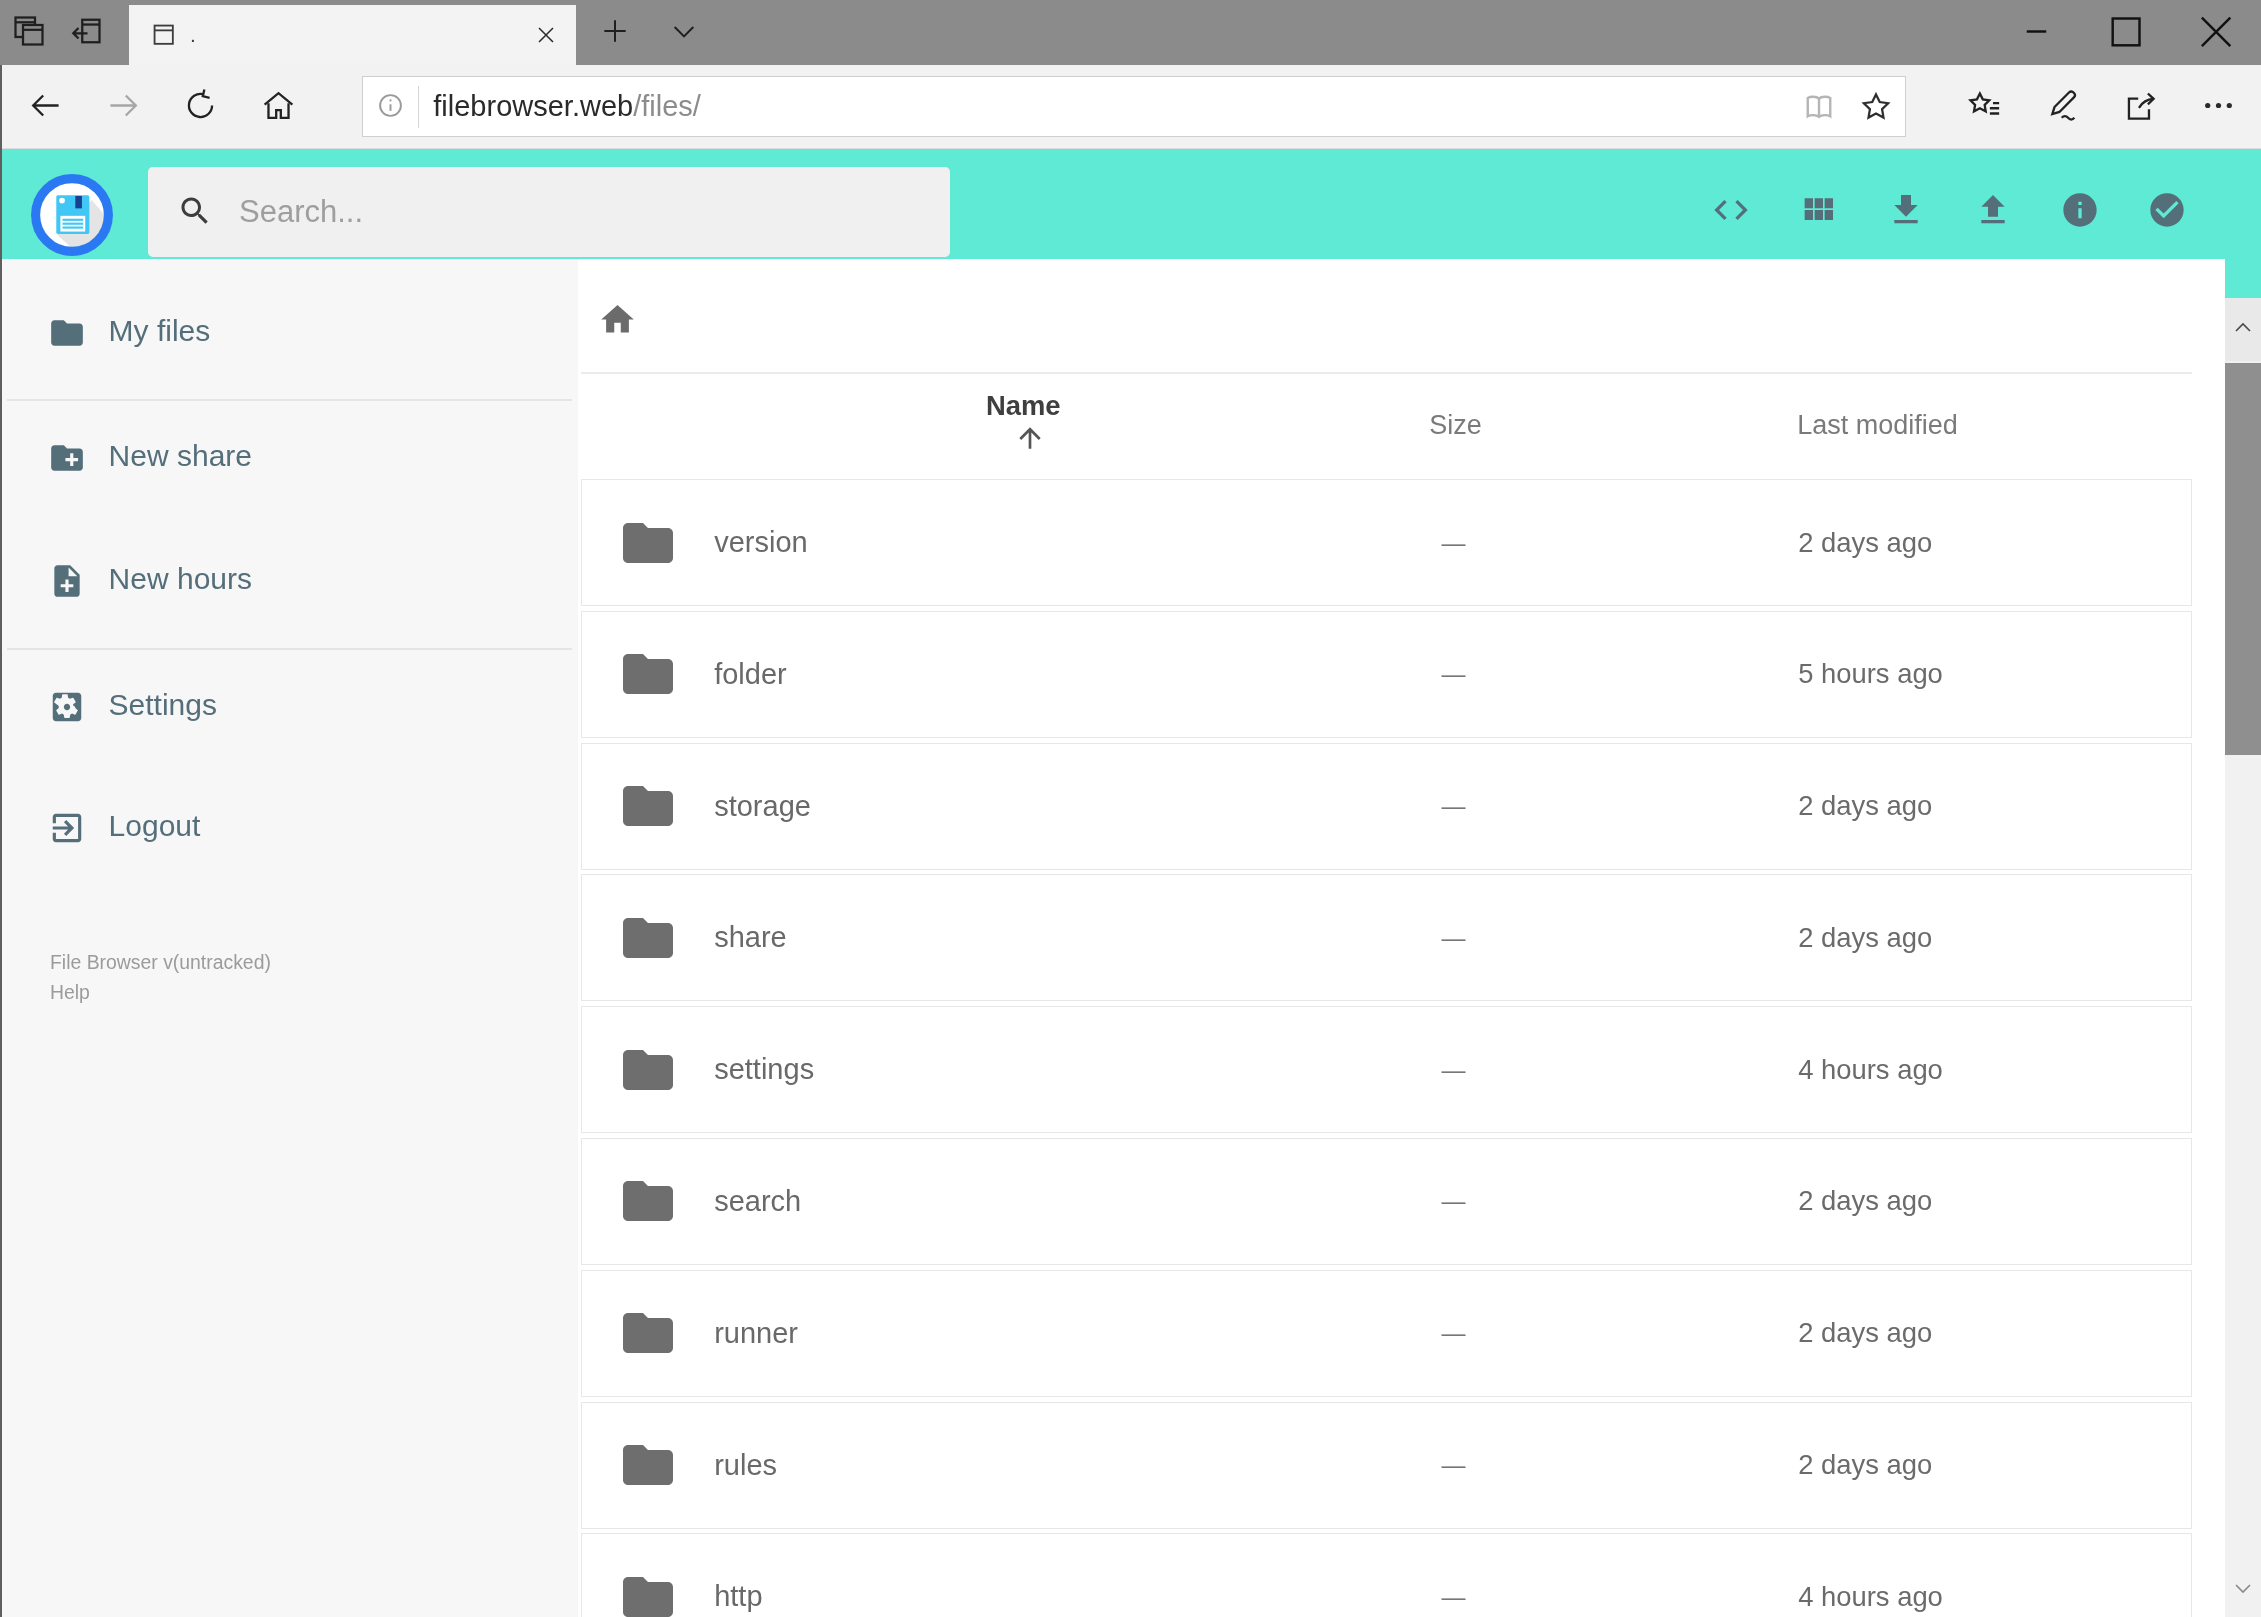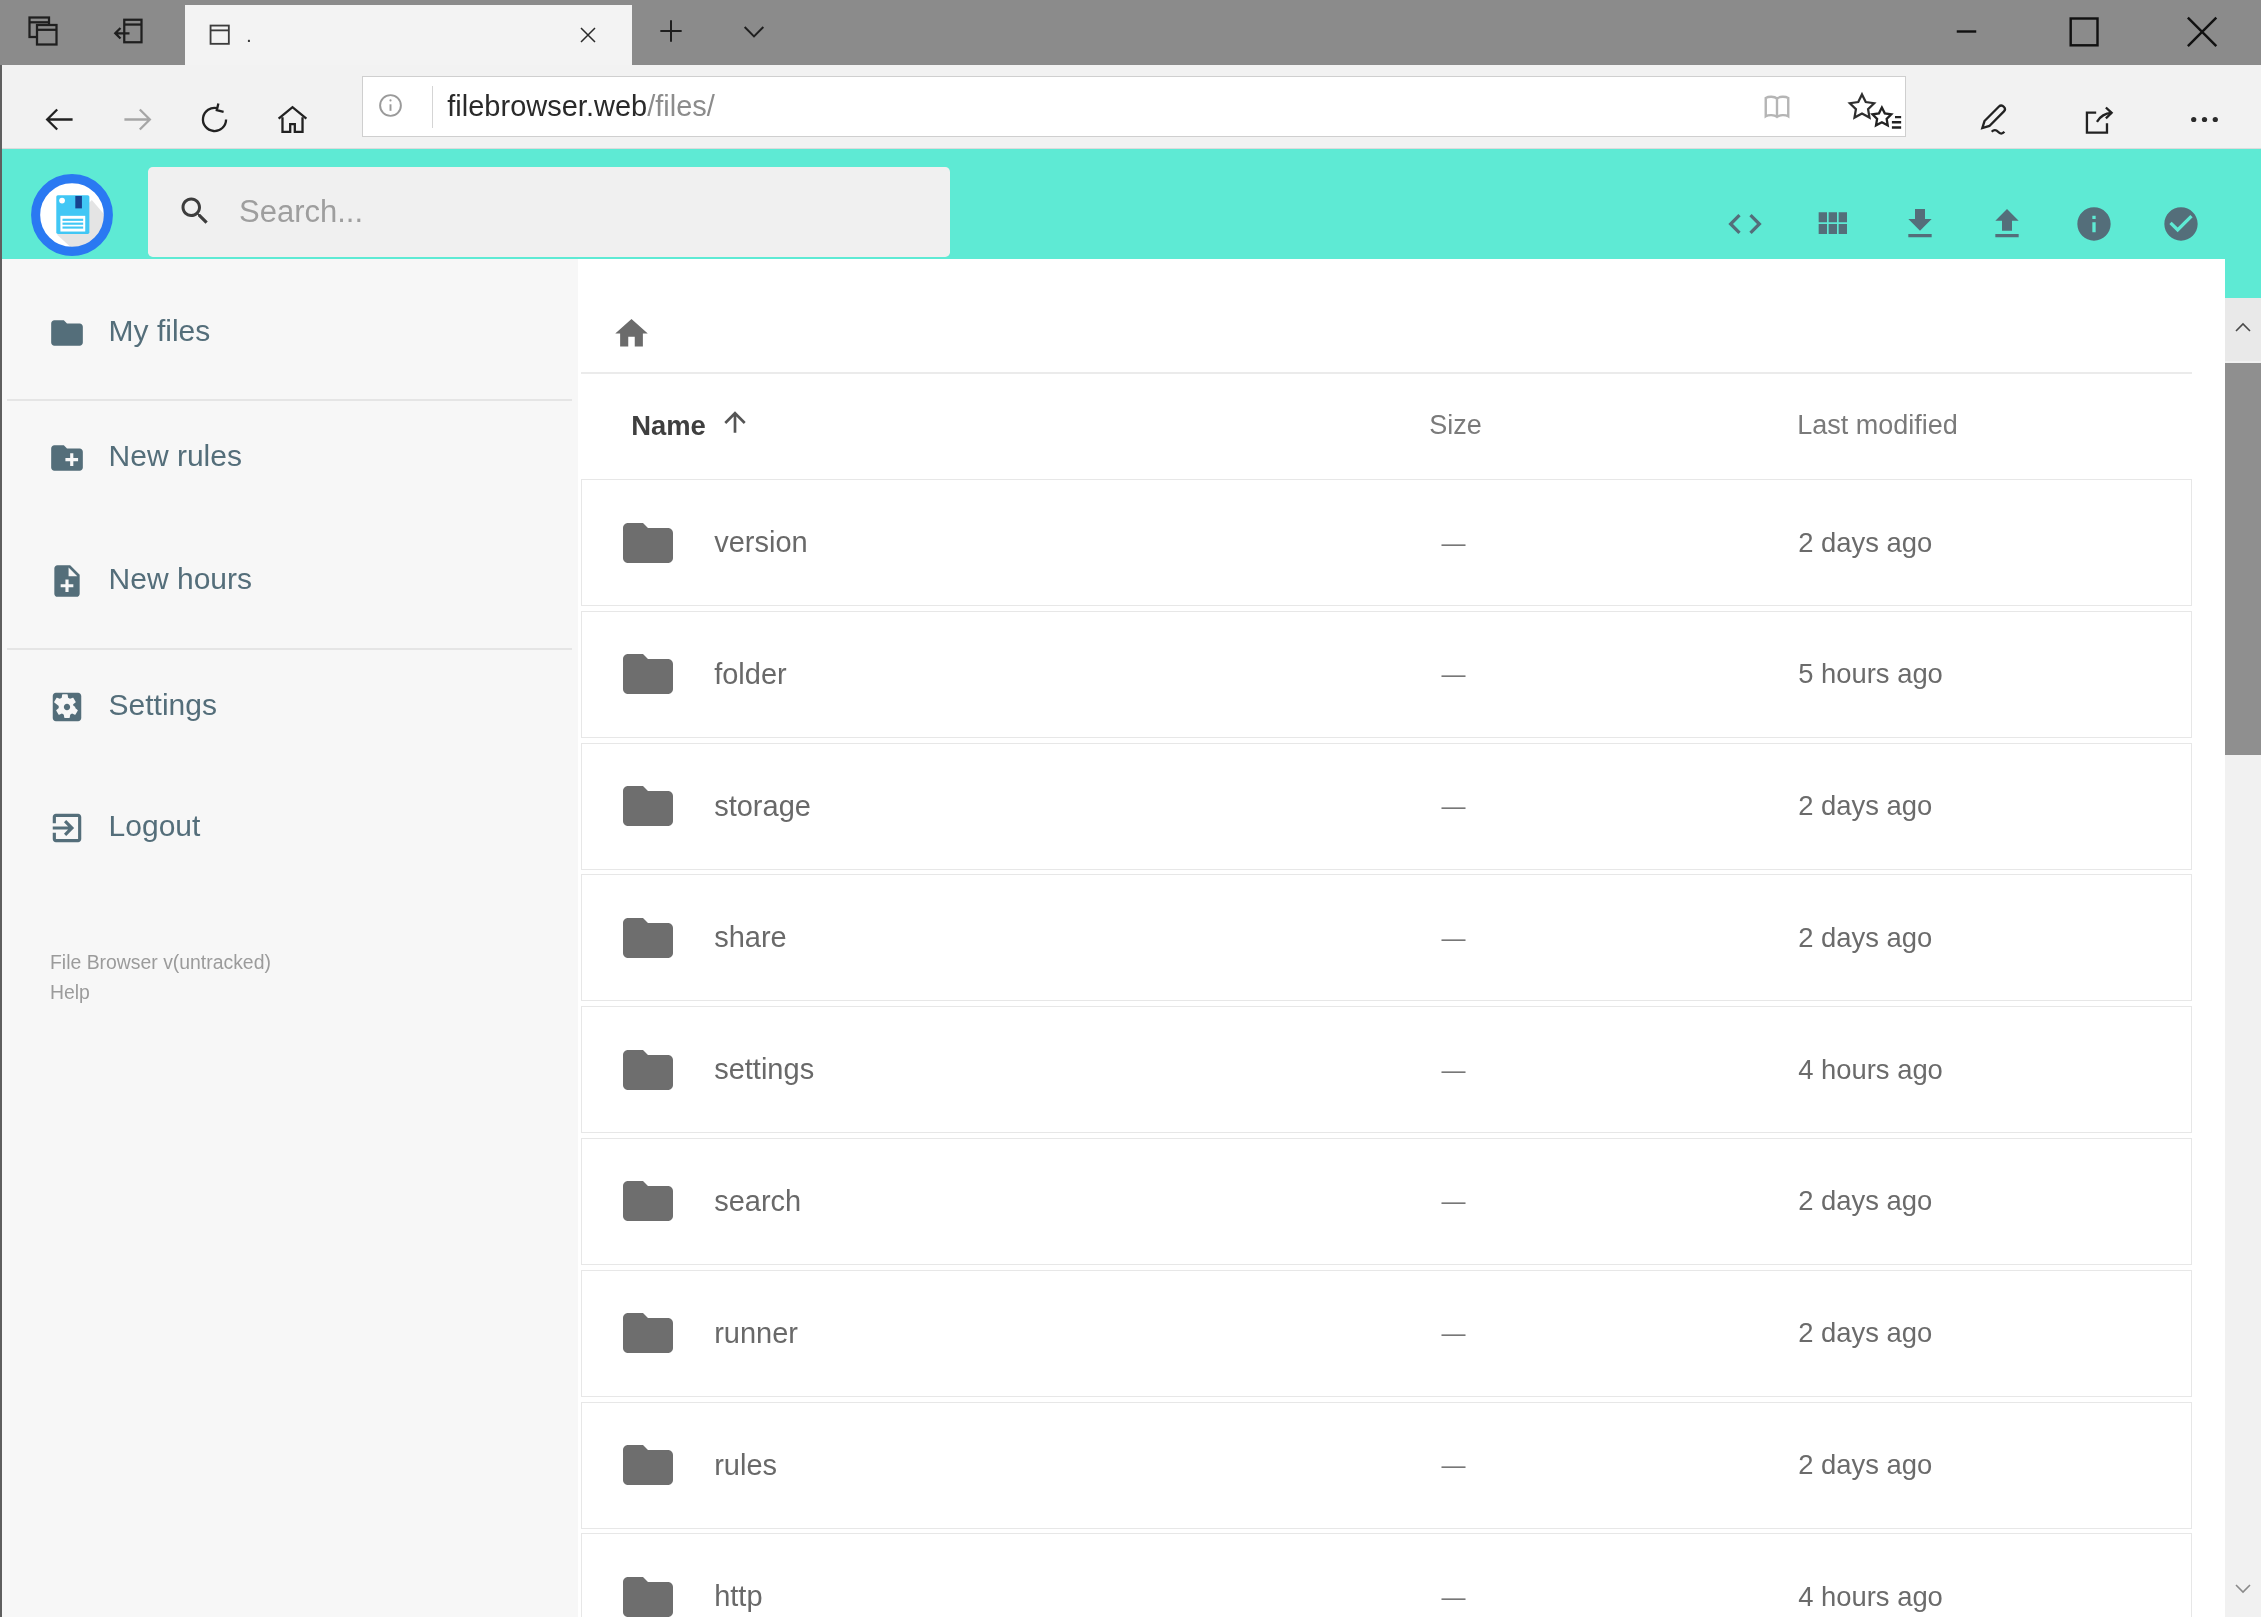--- a/index.html
+++ b/index.html
@@ -1,18 +1,18 @@
 <!DOCTYPE html>
 <html style="font-size:13px"><head>
 <meta charset="utf-8">
 <style>
   html,body{margin:0;padding:0;background:#fff;}
   .window{position:relative;width:2261px;height:1617px;overflow:hidden;
           font-family:"Liberation Sans","DejaVu Sans",sans-serif;background:#fff;}
-  button{background:none;border:0;padding:0;margin:14px;font:inherit;cursor:pointer;}
+  button{background:none;border:0;padding:0;margin:0;font:inherit;cursor:pointer;flex-direction:column;}
 
   
   .titlebar{position:absolute;left:0;top:0;width:100%;height:65px;background:#8b8b8b;
             display:flex;align-items:stretch;}
   .tb-btn{width:57px;display:flex;align-items:center;justify-content:center;}
   .tb-btn svg{width:36px;height:36px;}
   .tab{margin-top:4.8px;margin-left:14.5px;width:408px;background:#f3f3f3;
        display:flex;align-items:center;padding:0 18px 0 21px;}
   .tab-icon svg{width:27.4px;height:27.4px;display:block;}
   .tab-title{font-size:21px;color:#3c3c3c;margin-left:13px;flex:1;text-align:left;}
@@ -307,21 +307,21 @@
         <span><svg viewBox="0 0 24 24">
               <path d="M10 4H4c-1.1 0-1.99.9-1.99 2L2 18c0 1.1.9 2 2 2h16c1.1 0 2-.9 2-2V8c0-1.1-.9-2-2-2h-8l-2-2z"></path>
             </svg></span>
         <span class="side-label">My files</span>
       </div>
       <div class="side-div" style="top:140px"></div>
       <div class="side-item" style="top:180px">
         <span><svg viewBox="0 0 24 24">
               <path d="M20 6h-8l-2-2H4c-1.1 0-1.99.9-1.99 2L2 18c0 1.1.9 2 2 2h16c1.1 0 2-.9 2-2V8c0-1.1-.9-2-2-2zm-1 8h-3v3h-2v-3h-3v-2h3V9h2v3h3v2z"></path>
             </svg></span>
-        <span class="side-label">New rules</span>
+        <span class="side-label">New share</span>
       </div>
       <div class="side-item" style="top:303px">
         <span><svg viewBox="0 0 24 24">
               <path d="M14 2H6c-1.1 0-1.99.9-1.99 2L4 20c0 1.1.89 2 1.99 2H18c1.1 0 2-.9 2-2V8l-6-6zm2 14h-3v3h-2v-3H8v-2h3v-3h2v3h3v2zm-3-7V3.5L18.5 9H13z"></path>
             </svg></span>
         <span class="side-label">New hours</span>
       </div>
       <div class="side-div" style="top:389px"></div>
       <div class="side-item" style="top:429px">
         <span><svg viewBox="0 0 24 24">

